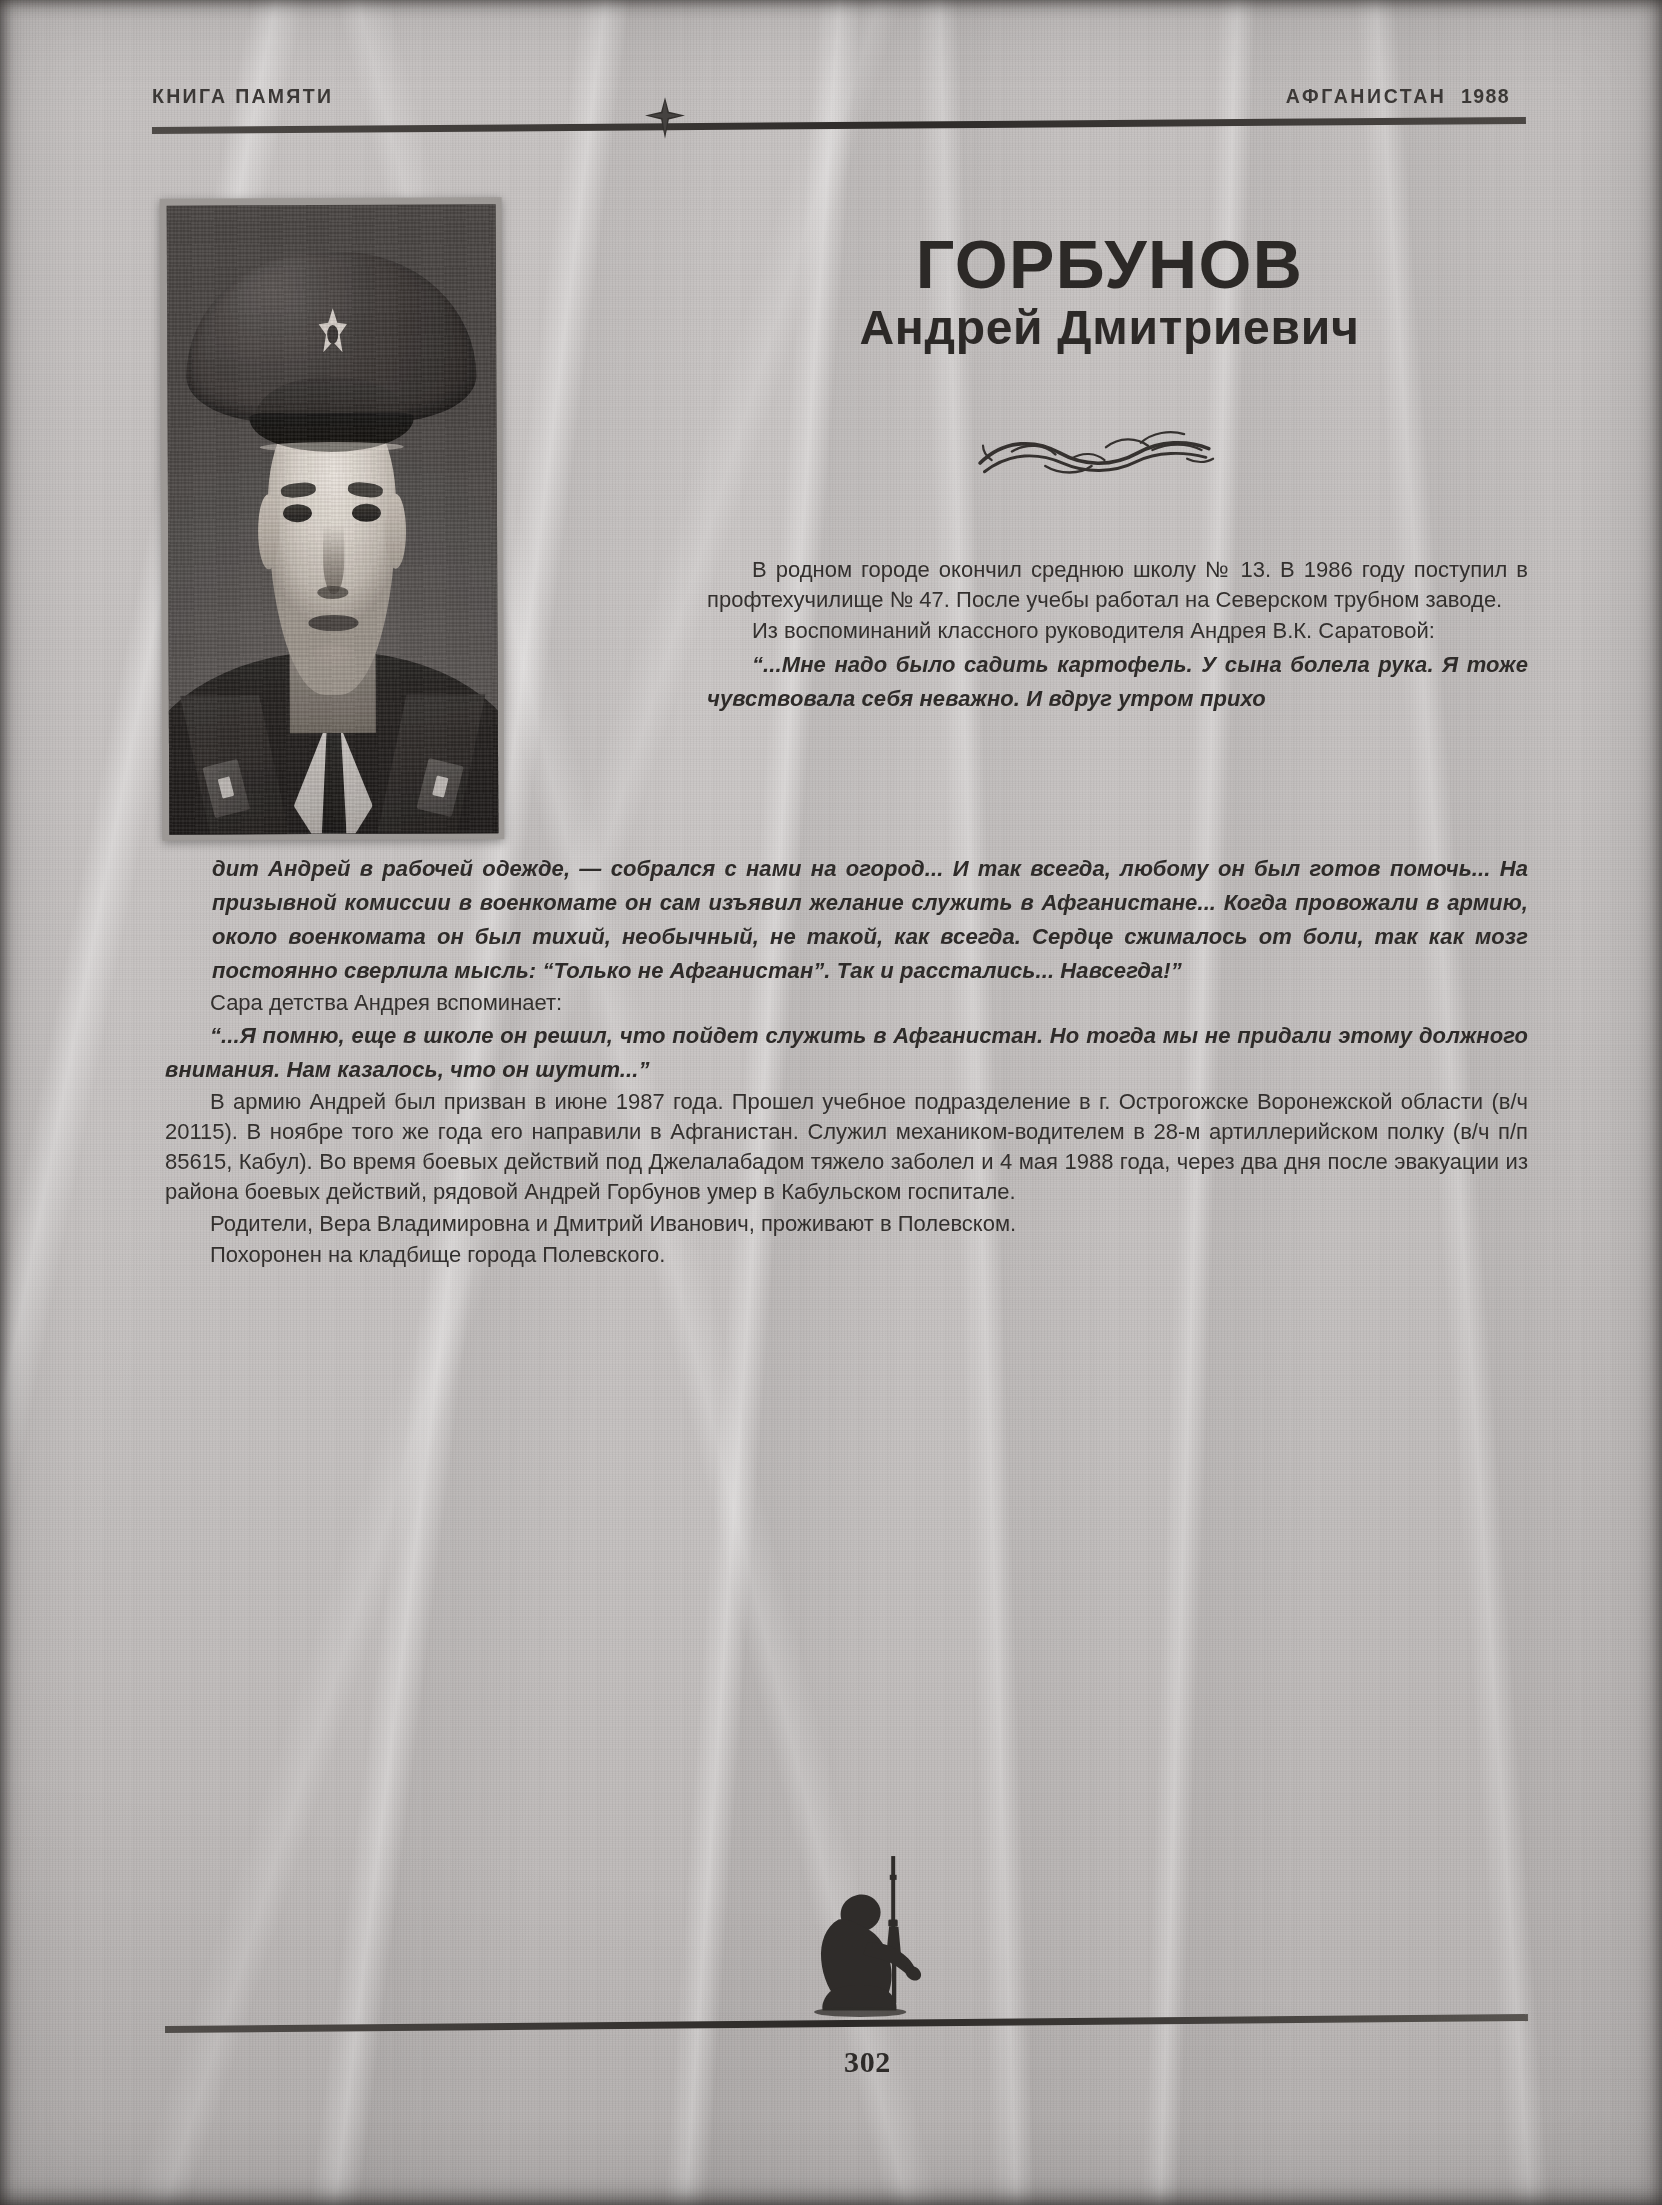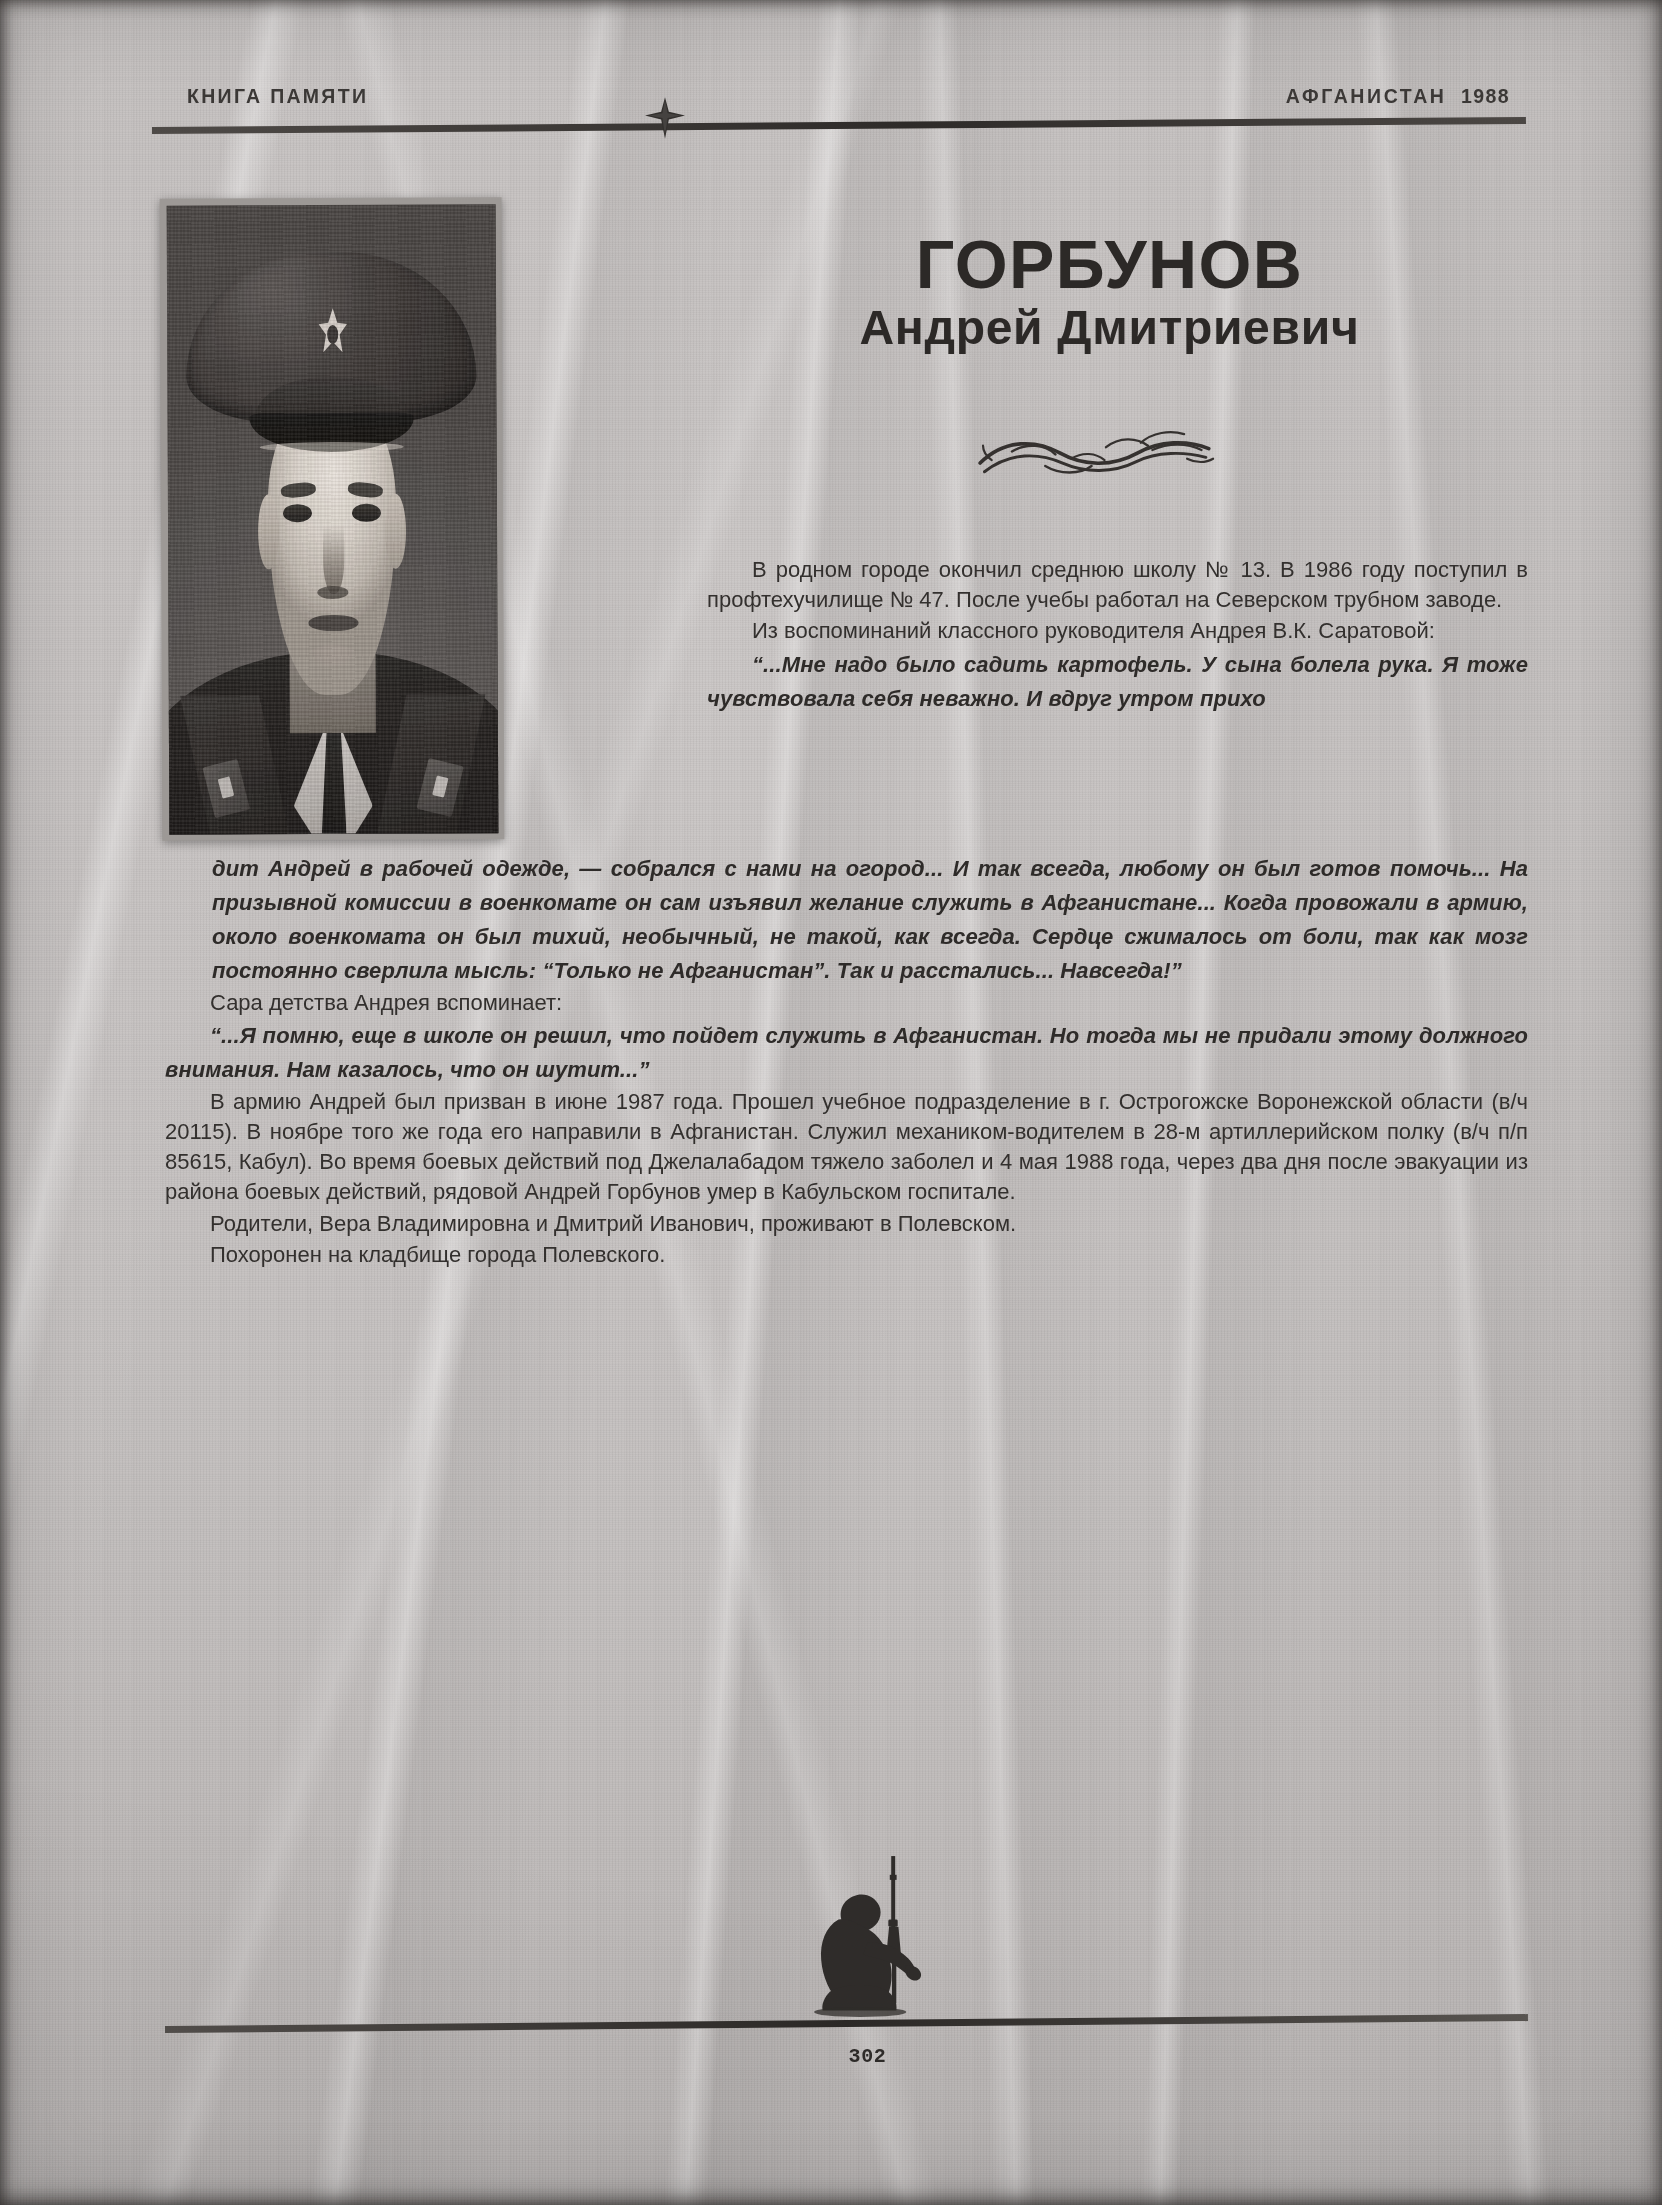--- a/index.html
+++ b/index.html
@@ -53,21 +53,21 @@
   .hdr{
     position:absolute;left:152px;top:85px;width:1374px;height:51px;
   }
   .hdr-left,.hdr-right{
     position:absolute;top:0;
     font-family:"Liberation Sans", sans-serif;
     font-weight:bold;font-size:19.5px;letter-spacing:2.3px;
     color:#3b3836;white-space:nowrap;
     text-transform:uppercase;
   }
-  .hdr-left{left:0;margin-left:35px;}
+  .hdr-left{left:0;}
   .hdr-right{right:16px;letter-spacing:2.6px;}
   .hdr-right .yr{margin-left:14.5px;letter-spacing:1.4px;}
   .hdr-rule{
     position:absolute;left:0;top:42px;width:1374px;height:6.5px;
     background:linear-gradient(92deg,#4e4a47 0%,#2e2b29 55%,#4b4744 100%);
     transform:rotate(-0.42deg);transform-origin:left center;
   }
   .hdr-star{
     position:absolute;left:493px;top:11.6px;width:40px;height:42px;
     color:#322f2d;
@@ -239,22 +239,22 @@
     color:#2f2c2a;
   }
   .ftr-rule{
     position:absolute;left:165px;top:2026px;width:1363px;height:6.5px;
     background:linear-gradient(90deg,#514d4a 0%,#2b2826 50%,#585450 100%);
     transform:rotate(-0.5deg);transform-origin:left center;
   }
   .pgno{
     position:absolute;left:788px;top:2045px;width:159px;
     text-align:center;
-    font-family:Liberation Mono, monospace;
-    font-weight:bold;font-size:20px;letter-spacing:0.7px;color:#2e2b29;
+    font-family:Liberation Serif, serif;
+    font-weight:bold;font-size:30px;letter-spacing:0.7px;color:#2e2b29;
   }
 </style>
 </head>
 <body>
 
 <div id="page">
   <div class="content">
 
     <div class="hdr">
       <div class="hdr-left">Книга Памяти</div>

